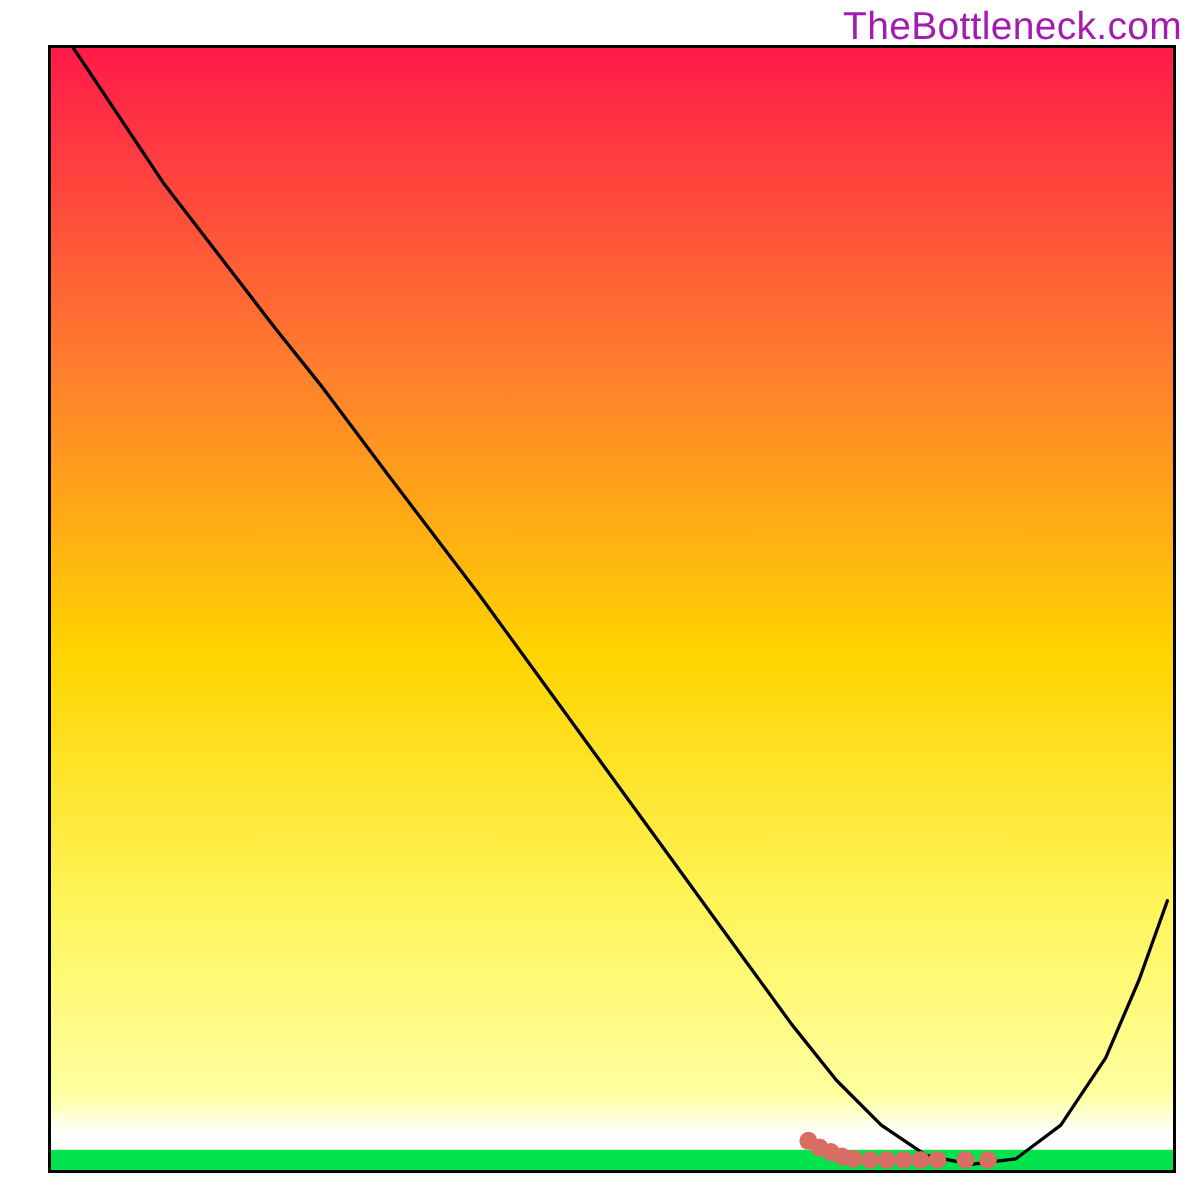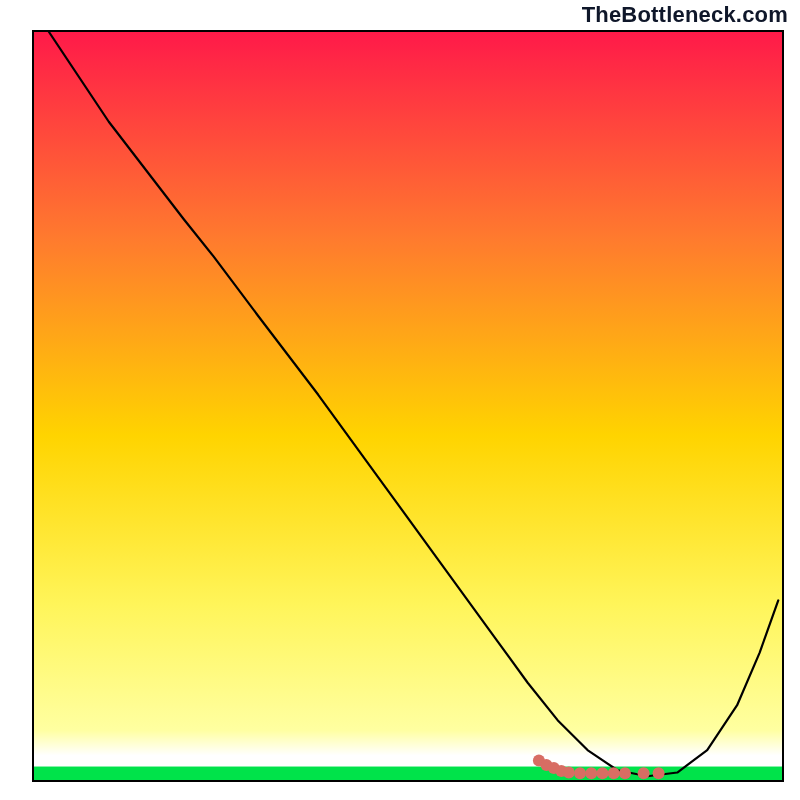--- a/index.html
+++ b/index.html
@@ -13,23 +13,23 @@
   }
   .frame {
     position: relative;
     width: 800px;
     height: 800px;
   }
   .watermark {
     position: absolute;
     top: 2px;
     right: 12px;
-    font-size: 22px;
-    font-weight: 700;
-    color: #0f172a;
+    font-size: 26px;
+    font-weight: 400;
+    color: #a21caf;
     letter-spacing: 0.2px;
     z-index: 10;
   }
   .plot {
     position: absolute;
     left: 32px;
     top: 30px;
     width: 752px;
     height: 752px;
     border: 2px solid #000;

